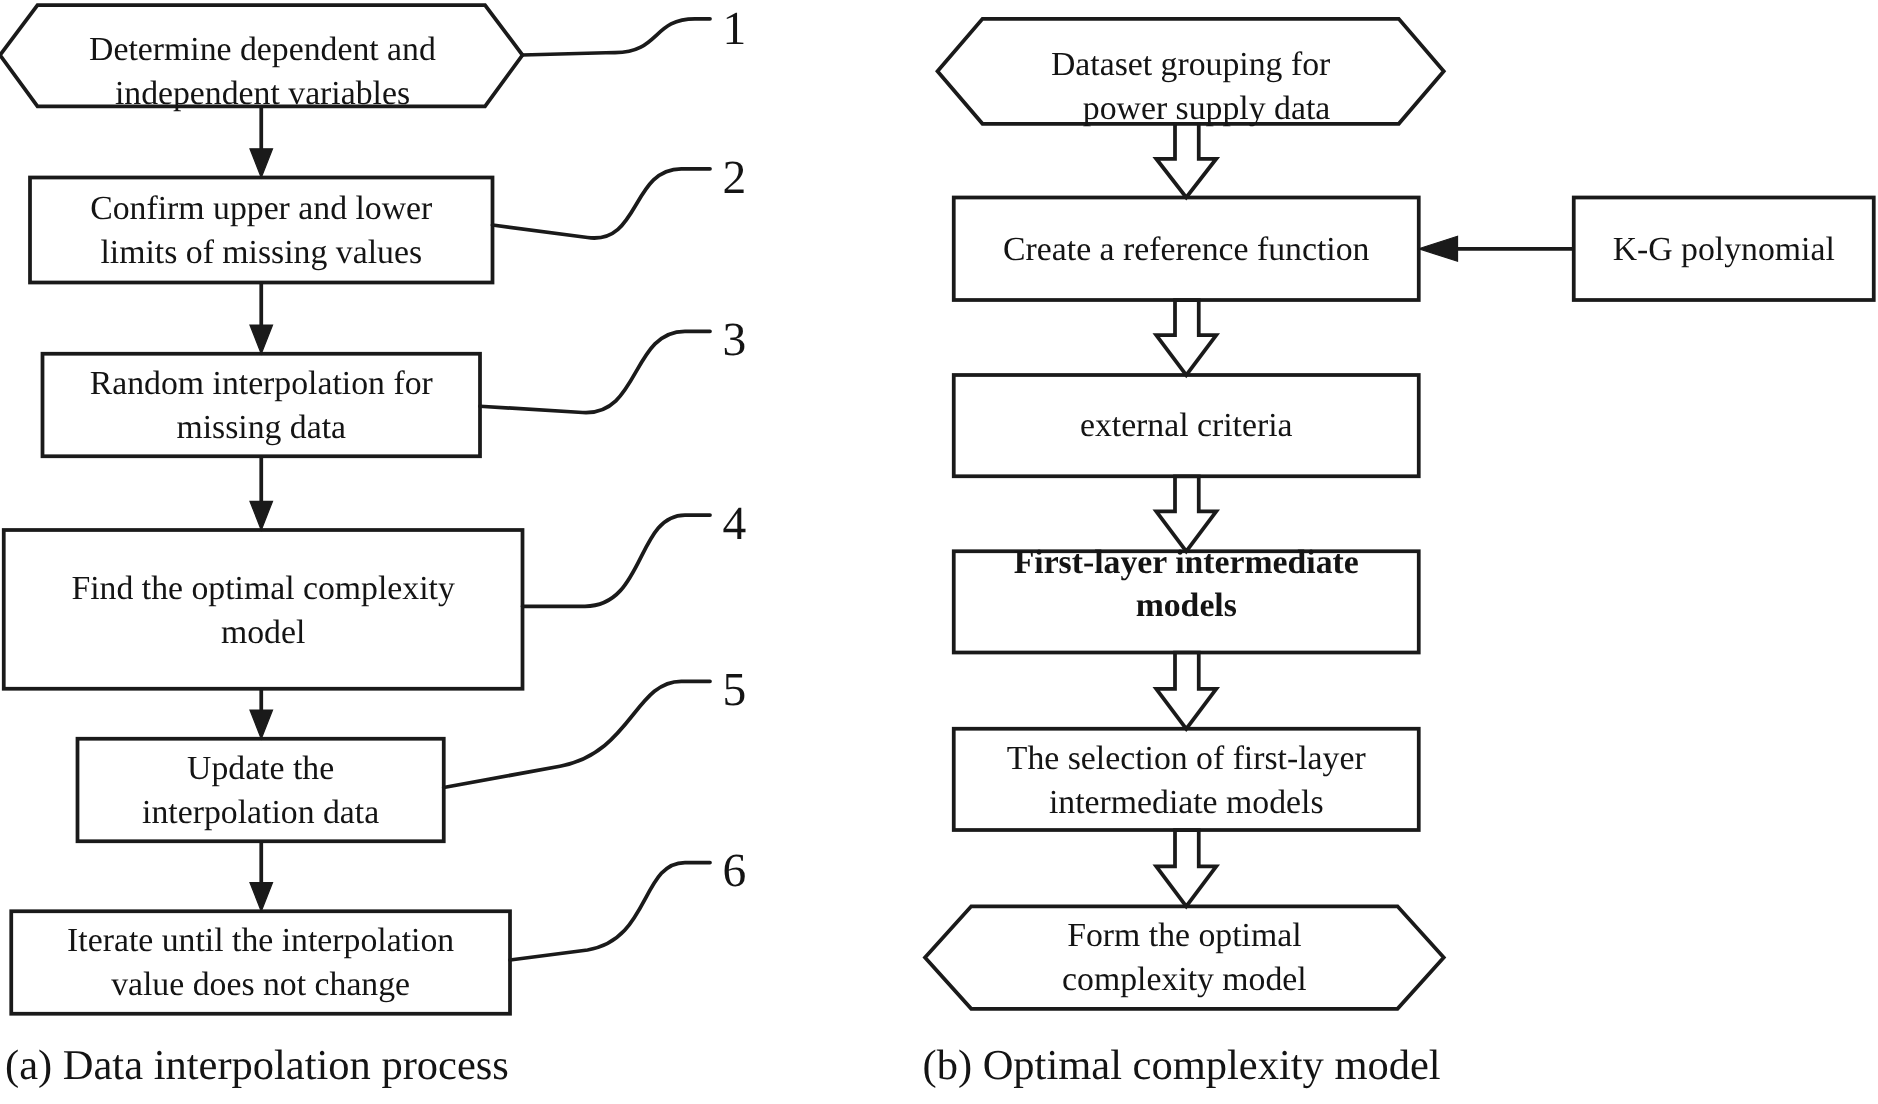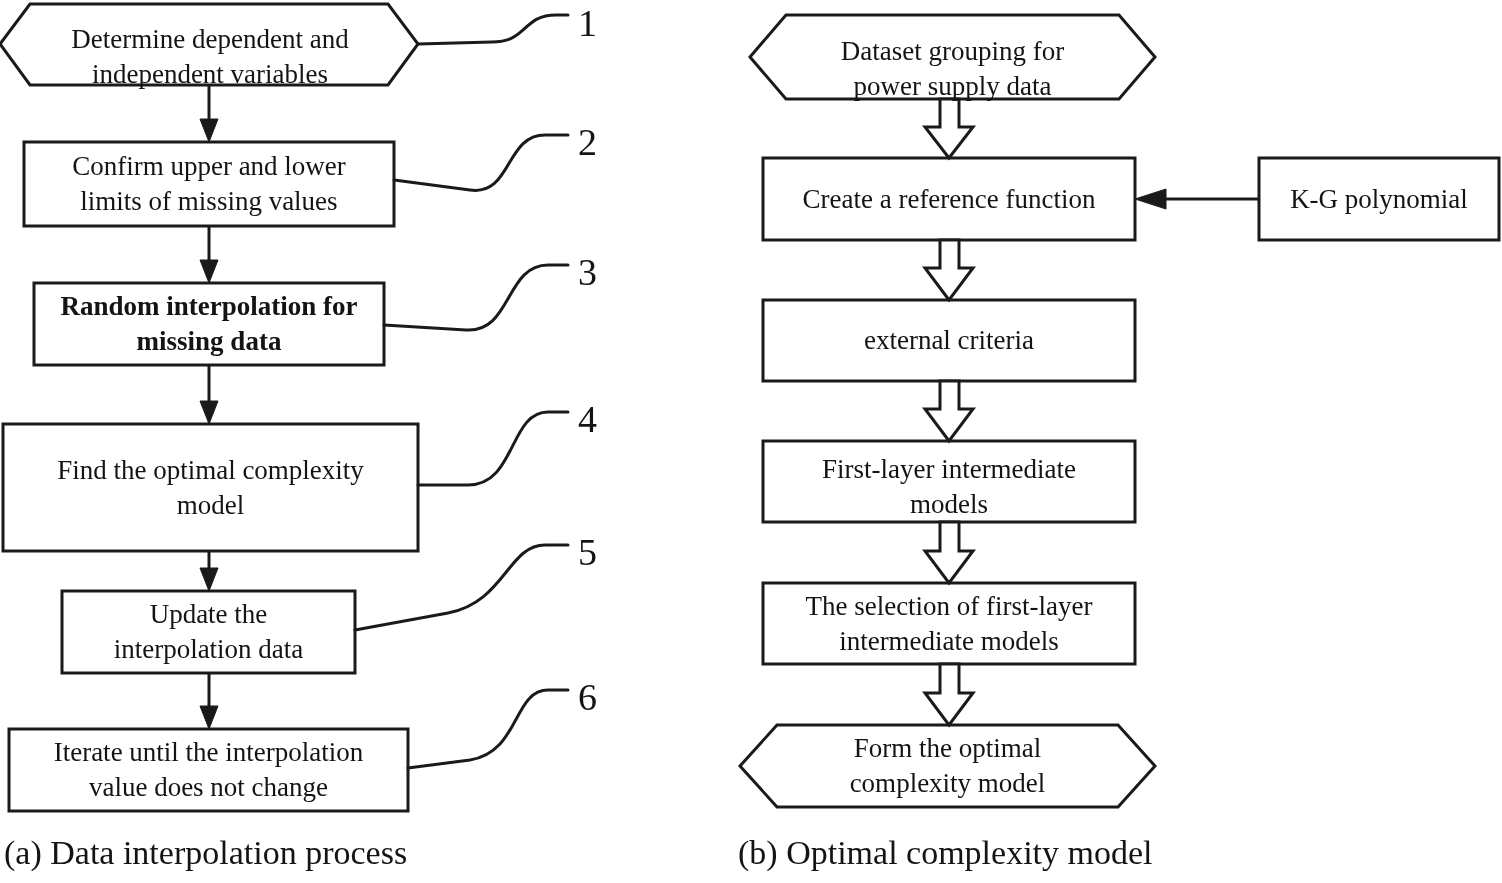--- a/index.html
+++ b/index.html
@@ -130,41 +130,41 @@
       <line x1="1259" y1="199" x2="1159" y2="199" stroke="#1a1a1a" stroke-width="3"></line>
       <polygon points="1135,199 1166,189 1166,209" fill="#1a1a1a" stroke="#1a1a1a" stroke-width="1"></polygon>
     </g>
 
   </svg>
 
   <div class="shape-label" style="left:40px; top:16px; width:340px; height:81px;">Determine dependent and
 independent variables</div>
   <div class="shape-label" style="left:28px; top:142px; width:362px; height:84px;">Confirm upper and lower
 limits of missing values</div>
-  <div class="shape-label" style="left:38px; top:283px; width:342px; height:82px;font-weight:bold;">Random interpolation for
+  <div class="shape-label" style="left:38px; top:283px; width:342px; height:82px;">Random interpolation for
 missing data</div>
   <div class="shape-label" style="left:6px; top:424px; width:409px; height:127px;border-radius:26px;">Find the optimal complexity
 model</div>
   <div class="shape-label" style="left:13px; top:729px; width:391px; height:82px;">Iterate until the interpolation
 value does not change</div>
   <div class="shape-label" style="left:66px; top:591px; width:285px; height:82px;">Update the
 interpolation data</div>
 
   <div class="callout-num" style="left:578px; top:4px;">1</div>
   <div class="callout-num" style="left:578px; top:123px;">2</div>
   <div class="callout-num" style="left:578px; top:253px;">3</div>
   <div class="callout-num" style="left:578px; top:400px;">4</div>
   <div class="callout-num" style="left:578px; top:533px;">5</div>
   <div class="callout-num" style="left:578px; top:678px;">6</div>
 
-  <div class="shape-label" style="left:790px; top:15px; width:325px; height:108px;">Dataset grouping for
+  <div class="shape-label" style="left:790px; top:15px; width:325px; height:108px;text-align:right;">Dataset grouping for
 power supply data</div>
   <div class="shape-label" style="left:767px; top:158px; width:364px; height:82px;">Create a reference function</div>
   <div class="shape-label" style="left:767px; top:300px; width:364px; height:81px;">external criteria</div>
-  <div class="shape-label" style="left:767px; top:441px; width:364px; height:91px;">First-layer intermediate
+  <div class="shape-label" style="left:767px; top:421px; width:364px; height:91px;font-weight:bold;">First-layer intermediate
 models</div>
   <div class="shape-label" style="left:767px; top:583px; width:364px; height:81px;">The selection of first-layer
 intermediate models</div>
   <div class="shape-label" style="left:781px; top:725px; width:333px; height:82px;">Form the optimal
 complexity model</div>
   <div class="shape-label" style="left:1263px; top:158px; width:232px; height:82px;">K-G polynomial</div>
 
   <div class="caption" style="left:738px; top:836px;">(b) Optimal complexity model</div>
   <div class="caption" style="left:4px; top:836px;">(a) Data interpolation process</div>
 

